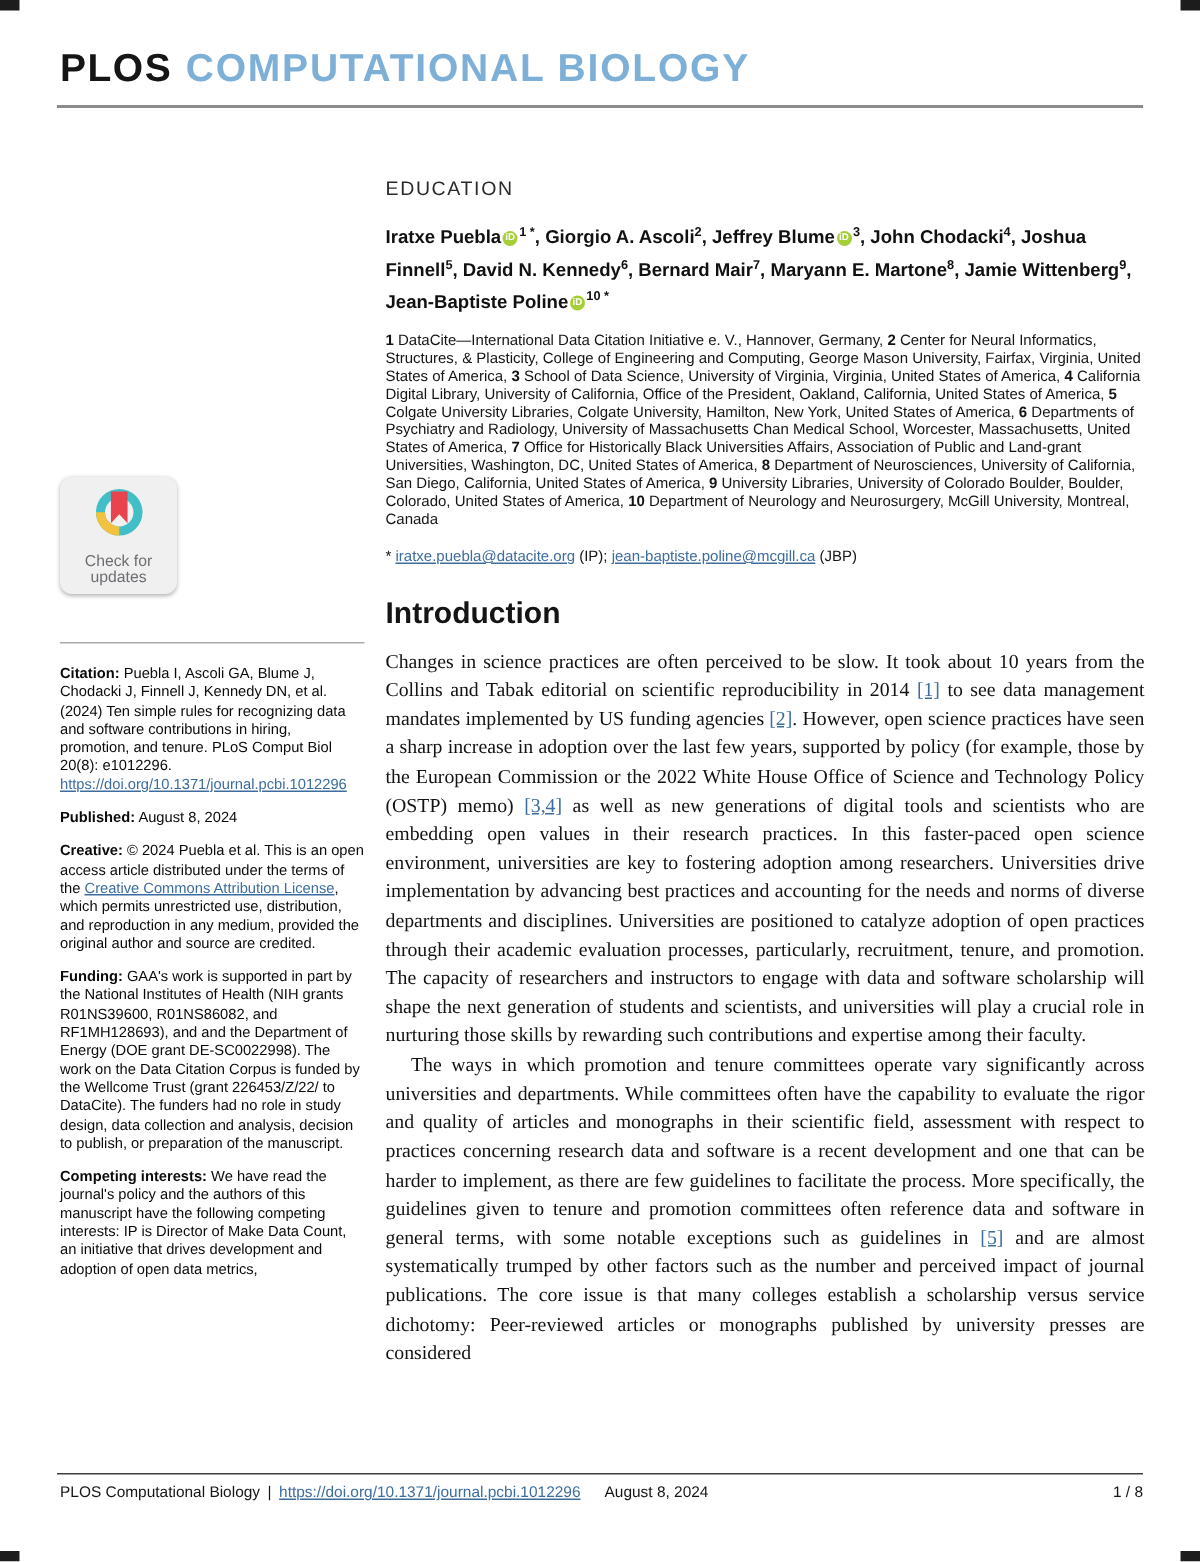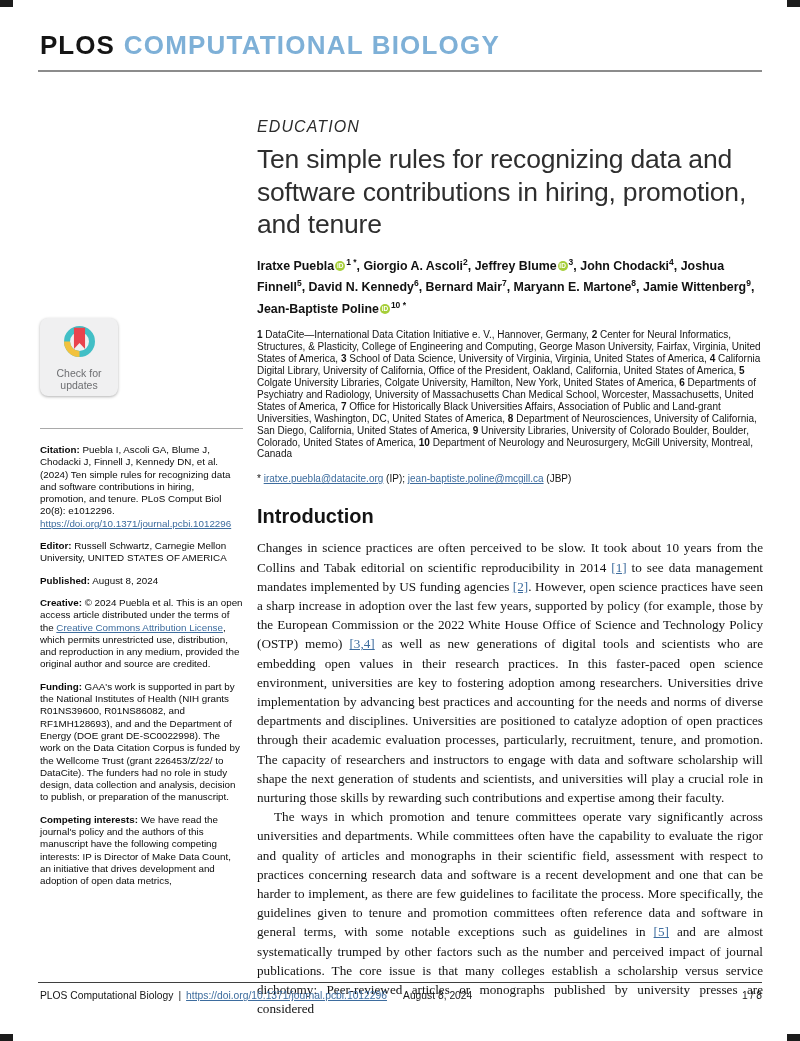--- a/index.html
+++ b/index.html
@@ -29,21 +29,21 @@
   .crossmark-text { width:60px; text-align:center; font-size:10.5px; line-height:11.5px; color:#6d6e71; margin-top:4px; }
   .sb-rule { margin-top:32px; width:203px; border-top:1px solid #a9a9a9; }
   .open-access { margin-top:17px; display:flex; align-items:center; gap:7px; font-size:11.5px; letter-spacing:.6px; color:#141414; }
   .sb-blocks { margin-top:15px; font-size:9.8px; line-height:12.3px; color:#0a0a0a; }
   .sb-block { margin-bottom:10px; }
   .sb-block b { font-weight:700; }
   .lnk { color:#3d6c9e; text-decoration:underline; cursor:pointer; overflow-wrap:anywhere; }
 
   
   .main { position:absolute; left:257px; top:118px; width:506px; }
-  .category { font-size:16px; letter-spacing:1.1px; color:#2b2b2b;font-style:italic; }
+  .category { font-size:13px; letter-spacing:1.1px; color:#2b2b2b; }
   .title { margin-top:7px; font-size:26.5px; line-height:32.5px; font-weight:400; color:#2e2e2e; letter-spacing:-.2px; }
   .authors { margin-top:13px; font-size:12.4px; font-weight:700; line-height:17.5px; color:#111; }
   .authors sup { font-size:8.5px; }
   .orcid {
     display:inline-block; width:10px; height:10px; border-radius:50%; background:#a6ce39;
     color:#fff; font-size:6.5px; line-height:10px; text-align:center; font-weight:700;
     vertical-align:2px; margin:0 1px; cursor:pointer;
   }
   .affiliations { margin-top:11px; font-size:10px; line-height:11.9px; color:#141414; }
   .affiliations b { font-weight:700; }
@@ -80,31 +80,29 @@
         <circle cx="20" cy="20" r="13.5" fill="none" stroke="#42bfc6" stroke-width="6.5"></circle>
         <path d="M6.5 20 A13.5 13.5 0 0 0 20 33.5" fill="none" stroke="#f2c23e" stroke-width="6.5"></path>
         <path d="M14 5 h12 v23 l-6 -6.5 l-6 6.5 z" fill="#e9434d"></path>
       </svg>
     </span>
     <div class="crossmark-text">Check for updates</div>
   </div>
   <div class="sb-rule"></div>
   <div class="sb-blocks" id="sidebar-blocks">
       <div class="sb-block"><b>Citation:</b><span> Puebla I, Ascoli GA, Blume J, Chodacki J, Finnell J, Kennedy DN, et al. (2024) Ten simple rules for recognizing data and software contributions in hiring, promotion, and tenure. PLoS Comput Biol 20(8): e1012296. </span><a class="lnk" href="#">https://doi.org/10.1371/journal.pcbi.1012296</a></div>
-      <div class="sb-block"><b>Editor:</b><span> Russell Schwartz, Carnegie Mellon University, UNITED STATES OF AMERICA</span></div>
       <div class="sb-block"><b>Published:</b><span> August 8, 2024</span></div>
       <div class="sb-block"><b>Creative:</b><span> © 2024 Puebla et al. This is an open access article distributed under the terms of the </span><a class="lnk" href="#">Creative Commons Attribution License</a><span>, which permits unrestricted use, distribution, and reproduction in any medium, provided the original author and source are credited.</span></div>
       <div class="sb-block"><b>Funding:</b><span> GAA's work is supported in part by the National Institutes of Health (NIH grants R01NS39600, R01NS86082, and RF1MH128693), and and the Department of Energy (DOE grant DE-SC0022998). The work on the Data Citation Corpus is funded by the Wellcome Trust (grant 226453/Z/22/ to DataCite). The funders had no role in study design, data collection and analysis, decision to publish, or preparation of the manuscript.</span></div>
       <div class="sb-block"><b>Competing interests:</b><span> We have read the journal's policy and the authors of this manuscript have the following competing interests: IP is Director of Make Data Count, an initiative that drives development and adoption of open data metrics,</span></div>
     </div>
 </div>
 
 <div class="main">
   <div class="category">EDUCATION</div>
-  <h1 class="title" style="margin:7px 0 0 0;">Ten simple rules for recognizing data and software contributions in hiring, promotion, and tenure</h1>
   <div class="authors" id="author-list"><span>Iratxe Puebla</span><span class="orcid">iD</span><sup>1 *</sup><span>, </span><span>Giorgio A. Ascoli</span><sup>2</sup><span>, </span><span>Jeffrey Blume</span><span class="orcid">iD</span><sup>3</sup><span>, </span><span>John Chodacki</span><sup>4</sup><span>, </span><span>Joshua Finnell</span><sup>5</sup><span>, </span><span>David N. Kennedy</span><sup>6</sup><span>, </span><span>Bernard Mair</span><sup>7</sup><span>, </span><span>Maryann E. Martone</span><sup>8</sup><span>, </span><span>Jamie Wittenberg</span><sup>9</sup><span>, </span><span>Jean-Baptiste Poline</span><span class="orcid">iD</span><sup>10 *</sup></div>
   <div class="affiliations" id="affiliations"><b>1</b><span> DataCite—International Data Citation Initiative e. V., Hannover, Germany, </span><b>2</b><span> Center for Neural Informatics, Structures, &amp; Plasticity, College of Engineering and Computing, George Mason University, Fairfax, Virginia, United States of America, </span><b>3</b><span> School of Data Science, University of Virginia, Virginia, United States of America, </span><b>4</b><span> California Digital Library, University of California, Office of the President, Oakland, California, United States of America, </span><b>5</b><span> Colgate University Libraries, Colgate University, Hamilton, New York, United States of America, </span><b>6</b><span> Departments of Psychiatry and Radiology, University of Massachusetts Chan Medical School, Worcester, Massachusetts, United States of America, </span><b>7</b><span> Office for Historically Black Universities Affairs, Association of Public and Land-grant Universities, Washington, DC, United States of America, </span><b>8</b><span> Department of Neurosciences, University of California, San Diego, California, United States of America, </span><b>9</b><span> University Libraries, University of Colorado Boulder, Boulder, Colorado, United States of America, </span><b>10</b><span> Department of Neurology and Neurosurgery, McGill University, Montreal, Canada</span></div>
   <div class="correspondence" id="correspondence"><span>* </span><a class="lnk" href="#">iratxe.puebla@datacite.org</a><span> (IP); </span><a class="lnk" href="#">jean-baptiste.poline@mcgill.ca</a><span> (JBP)</span></div>
   <h2 class="section-heading" style="margin:21px 0 0 0;">Introduction</h2>
   <div class="body-text" id="paragraphs">
       <p class="body-para"><span>Changes in science practices are often perceived to be slow. It took about 10 years from the Collins and Tabak editorial on scientific reproducibility in 2014 </span><a class="lnk" href="#">[1]</a><span> to see data management mandates implemented by US funding agencies </span><a class="lnk" href="#">[2]</a><span>. However, open science practices have seen a sharp increase in adoption over the last few years, supported by policy (for example, those by the European Commission or the 2022 White House Office of Science and Technology Policy (OSTP) memo) </span><a class="lnk" href="#">[3,4]</a><span> as well as new generations of digital tools and scientists who are embedding open values in their research practices. In this faster-paced open science environment, universities are key to fostering adoption among researchers. Universities drive implementation by advancing best practices and accounting for the needs and norms of diverse departments and disciplines. Universities are positioned to catalyze adoption of open practices through their academic evaluation processes, particularly, recruitment, tenure, and promotion. The capacity of researchers and instructors to engage with data and software scholarship will shape the next generation of students and scientists, and universities will play a crucial role in nurturing those skills by rewarding such contributions and expertise among their faculty.</span></p>
       <p class="body-para indent"><span>The ways in which promotion and tenure committees operate vary significantly across universities and departments. While committees often have the capability to evaluate the rigor and quality of articles and monographs in their scientific field, assessment with respect to practices concerning research data and software is a recent development and one that can be harder to implement, as there are few guidelines to facilitate the process. More specifically, the guidelines given to tenure and promotion committees often reference data and software in general terms, with some notable exceptions such as guidelines in </span><a class="lnk" href="#">[5]</a><span> and are almost systematically trumped by other factors such as the number and perceived impact of journal publications. The core issue is that many colleges establish a scholarship versus service dichotomy: Peer-reviewed articles or monographs published by university presses are considered</span></p>
     </div>
 </div>
 

